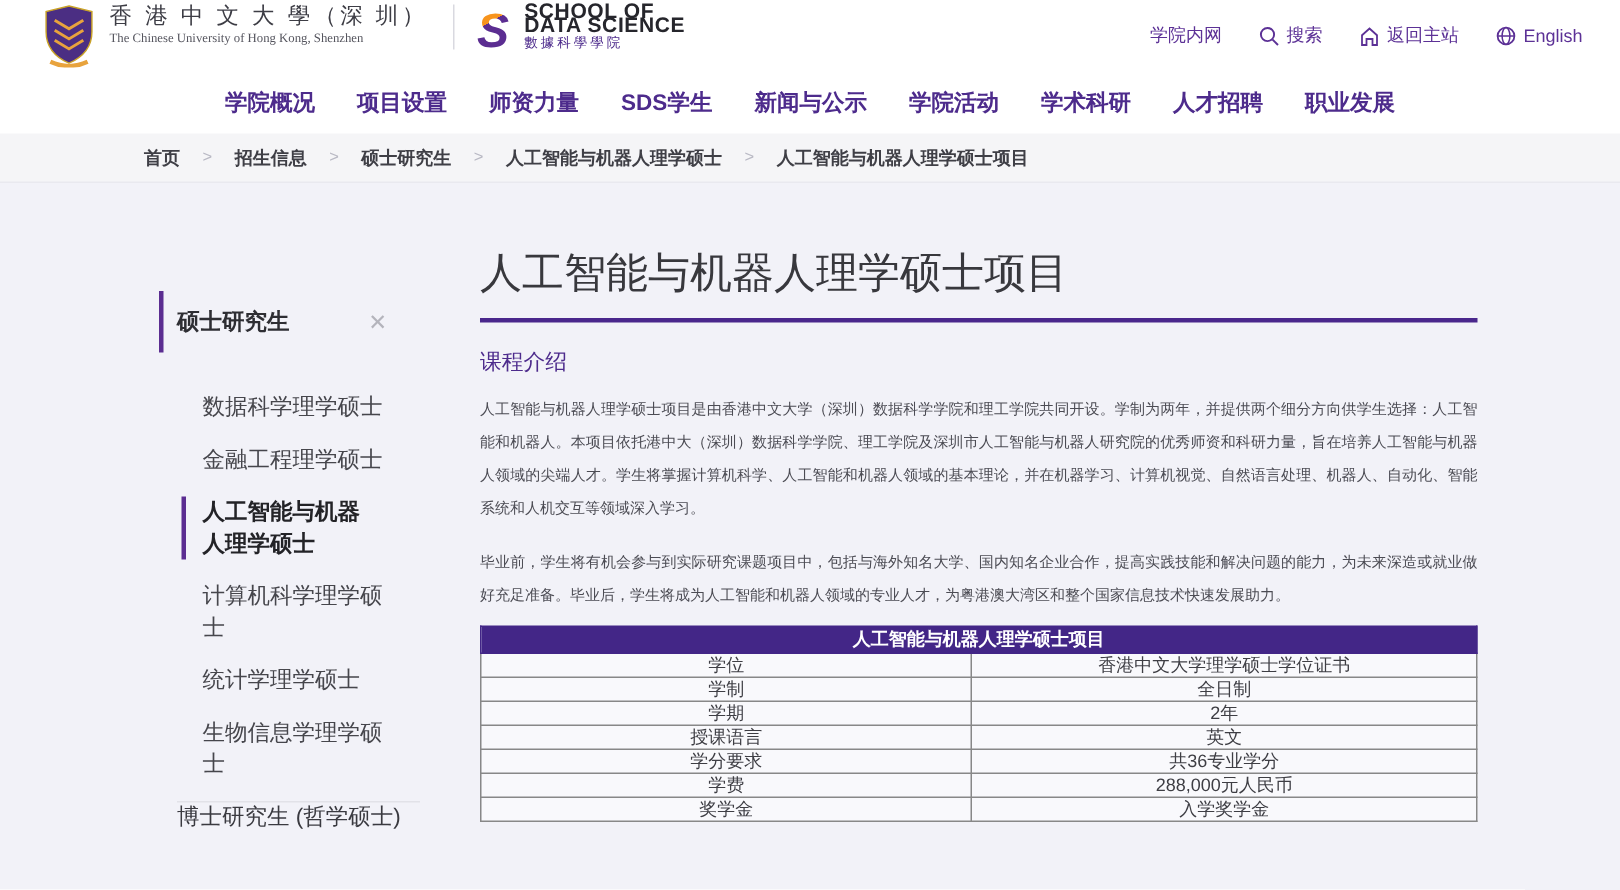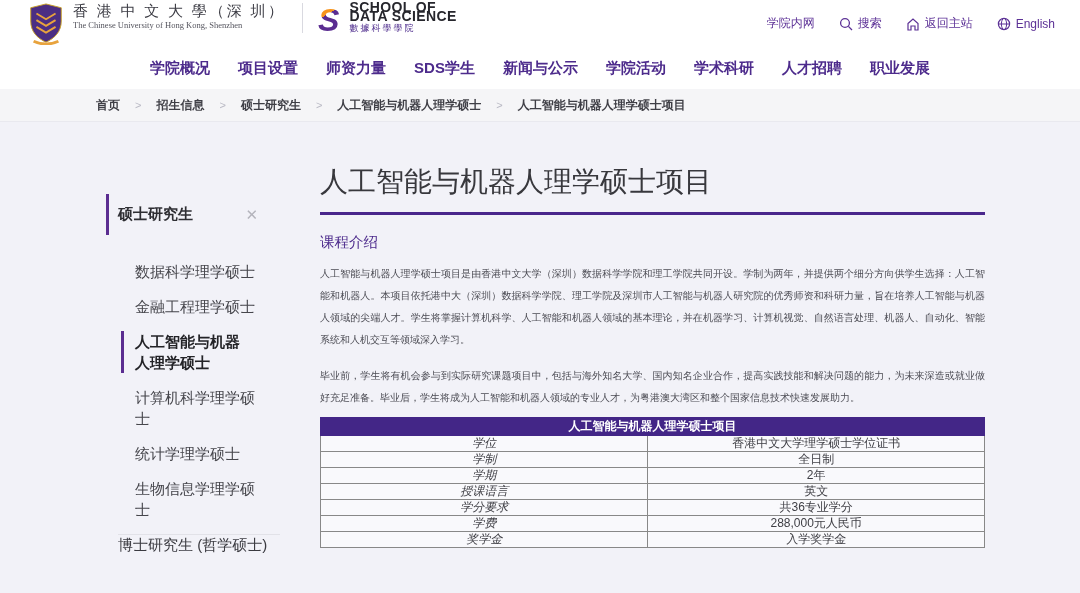--- a/index.html
+++ b/index.html
@@ -60,21 +60,21 @@
   .title-rule { height:3px; background:#4a278c; margin-top:14px; }
   .section-h { margin-top:17px; font-size:14.5px; font-weight:normal; color:#4d2b8c; line-height:20px; }
   .para { margin-top:11px; font-size:10px; line-height:22px; color:#4c4c54; text-align:justify; }
   .para.second { margin-top:14px; }
   .info-table { margin-top:8px; width:100%; border-collapse:collapse; font-size:12px;
     color:#3e3e44; border:1px solid #666; }
   .info-table th { background:#432687; color:#fff; font-weight:bold; text-align:center;
     height:17px; border:1px solid #432687; font-size:12px; }
   .info-table td { border:1px solid #888; background:#f9f9fc; text-align:center;
     height:15px; padding:0; line-height:15px; }
-  .info-table td.k { width:49.3%;font-style:italic; }
+  .info-table td.k { width:49.3%; }
 </style>
 </head>
 <body>
 
 <header class="top-header">
   <div class="brand">
     <span style="display:inline-flex;">
       <svg width="36" height="42" viewBox="0 0 36 44">
         <path d="M18 1 L34 5 V19 C34 30 27 37 18 41 C9 37 2 30 2 19 V5 Z" fill="#4b2e83" stroke="#c9a227" stroke-width="1"></path>
         <path d="M8 11 L18 17 L28 11 M8 18 L18 24 L28 18 M8 25 L18 31 L28 25" stroke="#e8a33d" stroke-width="2" fill="none"></path>

